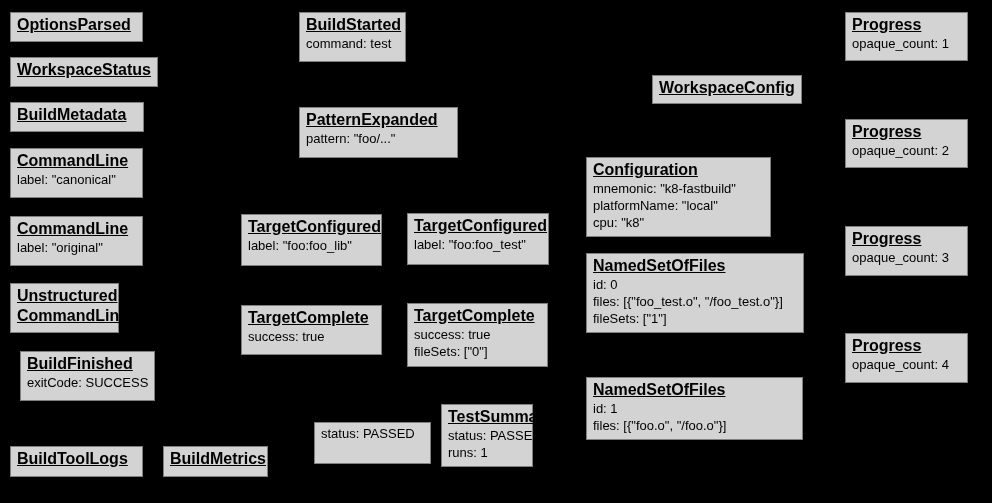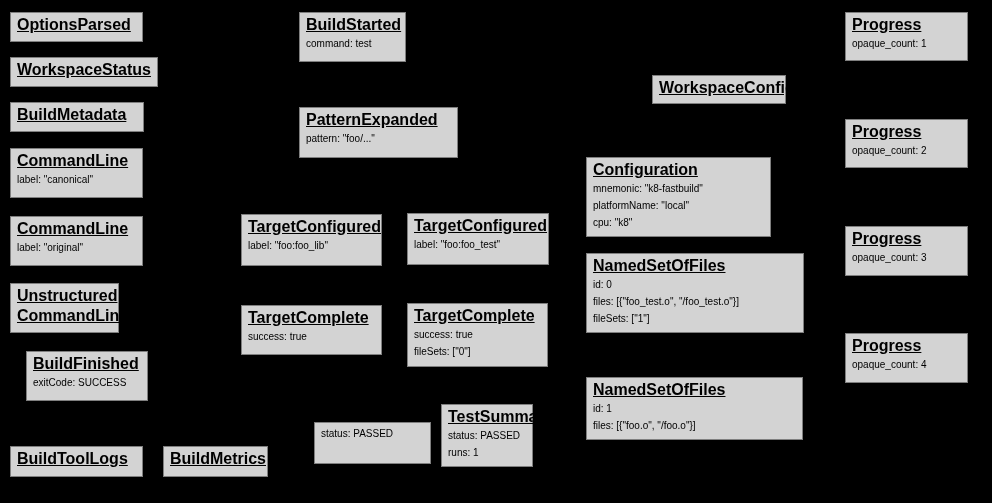--- a/index.html
+++ b/index.html
@@ -24,21 +24,21 @@
     padding: 2px 6px 5px 6px;
   }
   .node .title {
     font-size: 16px;
     line-height: 20px;
     font-weight: bold;
     text-decoration: underline;
     white-space: pre;
   }
   .node .body {
-    font-size: 10px;
+    font-size: 13px;
     line-height: 17px;
     white-space: pre;
   }
 </style>
 </head>
 <body>
 
 <div id="canvas">
 
   <div class="node" style="left:10px;top:12px;width:133px;min-height:30px">
@@ -61,21 +61,21 @@
   <div class="node" style="left:10px;top:216px;width:133px;min-height:50px">
     <div class="title">CommandLine</div>
     <div class="body">label: "original"</div>
   </div>
 
   <div class="node" style="left:10px;top:283px;width:109px;min-height:50px">
     <div class="title">Unstructured
 CommandLine</div>
   </div>
 
-  <div class="node" style="left:26px;top:351px;width:122px;min-height:50px">
+  <div class="node" style="left:20px;top:351px;width:135px;min-height:50px">
     <div class="title">BuildFinished</div>
     <div class="body">exitCode: SUCCESS</div>
   </div>
 
   <div class="node" style="left:10px;top:446px;width:133px;min-height:31px">
     <div class="title">BuildToolLogs</div>
   </div>
 
   <div class="node" style="left:163px;top:446px;width:105px;min-height:31px">
     <div class="title">BuildMetrics</div>
@@ -115,21 +115,21 @@
     <div class="body">success: true
 fileSets: ["0"]</div>
   </div>
 
   <div class="node" style="left:441px;top:404px;width:92px;min-height:60px">
     <div class="title">TestSummary</div>
     <div class="body">status: PASSED
 runs: 1</div>
   </div>
 
-  <div class="node" style="left:652px;top:75px;width:134px;min-height:28px">
+  <div class="node" style="left:652px;top:75px;width:150px;min-height:28px">
     <div class="title">WorkspaceConfig</div>
   </div>
 
   <div class="node" style="left:586px;top:157px;width:185px;min-height:76px">
     <div class="title">Configuration</div>
     <div class="body">mnemonic: "k8-fastbuild"
 platformName: "local"
 cpu: "k8"</div>
   </div>
 

